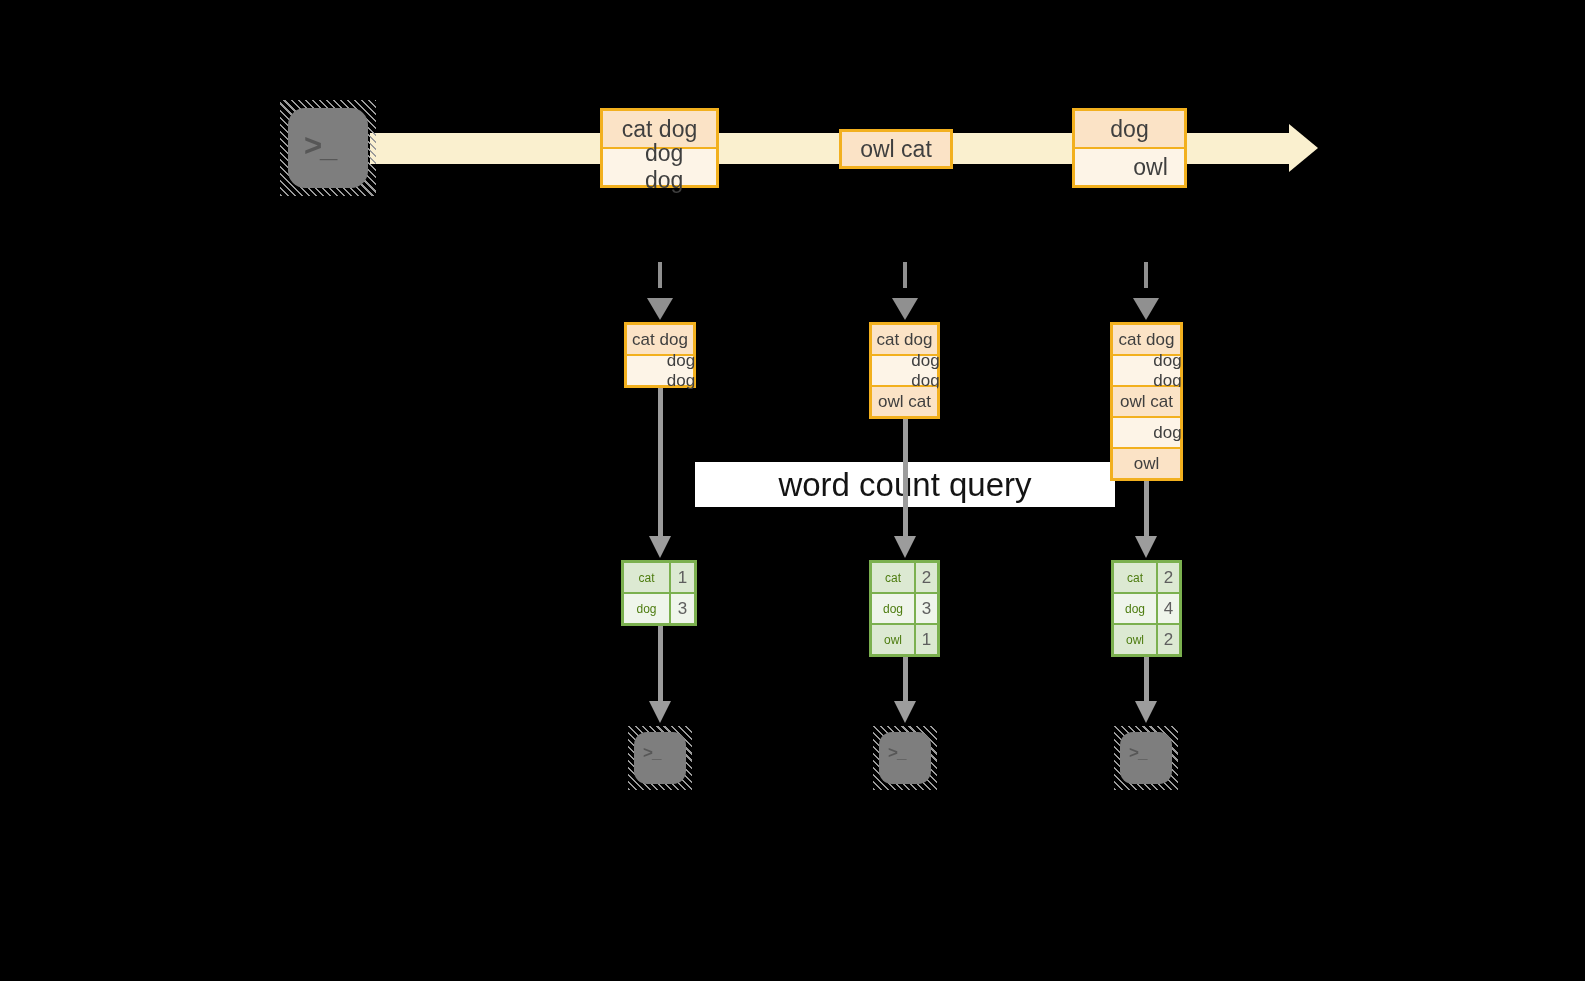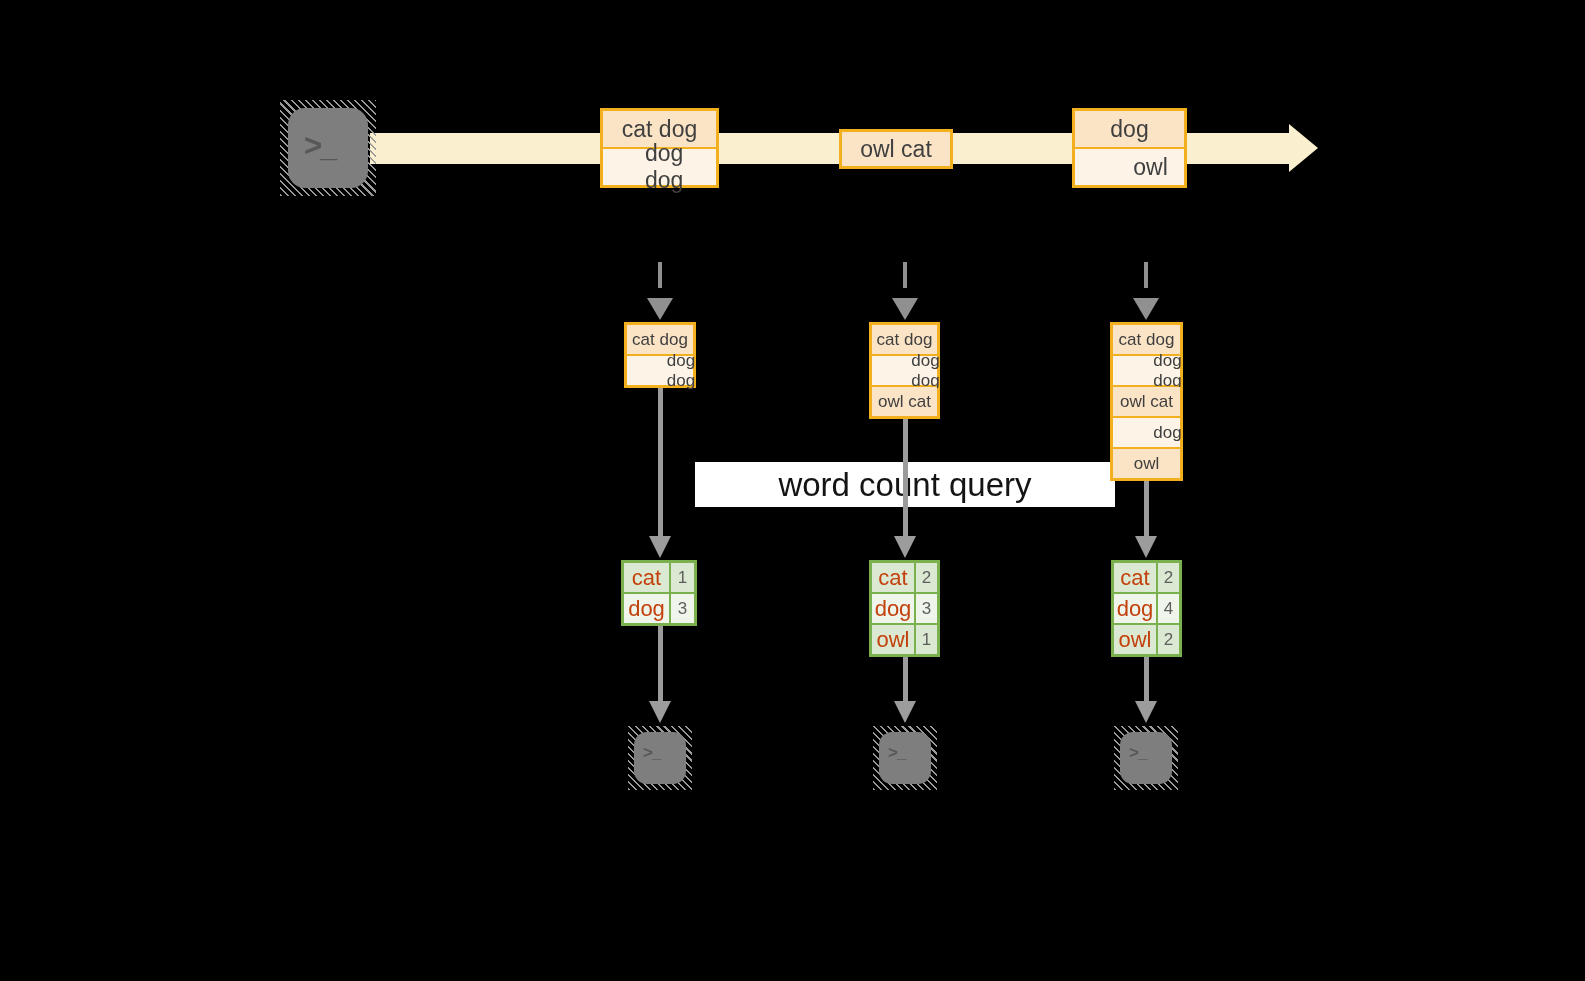--- a/index.html
+++ b/index.html
@@ -64,21 +64,21 @@
   .qband { position:absolute; left:695px; top:462px; width:420px; height:45px; background:#FFFFFF;
     z-index:1; display:flex; align-items:center; justify-content:center; }
   .qtext { font-size:33px; color:#141414; white-space:nowrap; }
 
   
   .gtable { position:absolute; top:560px; box-sizing:border-box; background:#7BB04F; border:3px solid #7BB04F;
     display:grid; gap:2px; grid-auto-rows:29px; z-index:2; }
   #table-1 { left:621px; width:76px; grid-template-columns:45px 23px; }
   #table-2 { left:869px; width:71px; grid-template-columns:42px 21px; }
   #table-3 { left:1111px; width:71px; grid-template-columns:42px 21px; }
-  .gcell { display:flex; align-items:center; justify-content:center; background:#DCE9D2; color:#c2410c; font-size:22px; }
+  .gcell { display:flex; align-items:center; justify-content:center; background:#DCE9D2; color:#4d7c0f; font-size:12px; }
   .gcell.num { font-size:17px; color:#5E5E5E; }
   .gtable .gcell:nth-child(4n+3), .gtable .gcell:nth-child(4n+4) { background:#EFF5EB; }
 </style>
 </head>
 <body>
 
 <div class="canvas">
 
   <div class="band"></div>
   <div class="band-head"></div>

